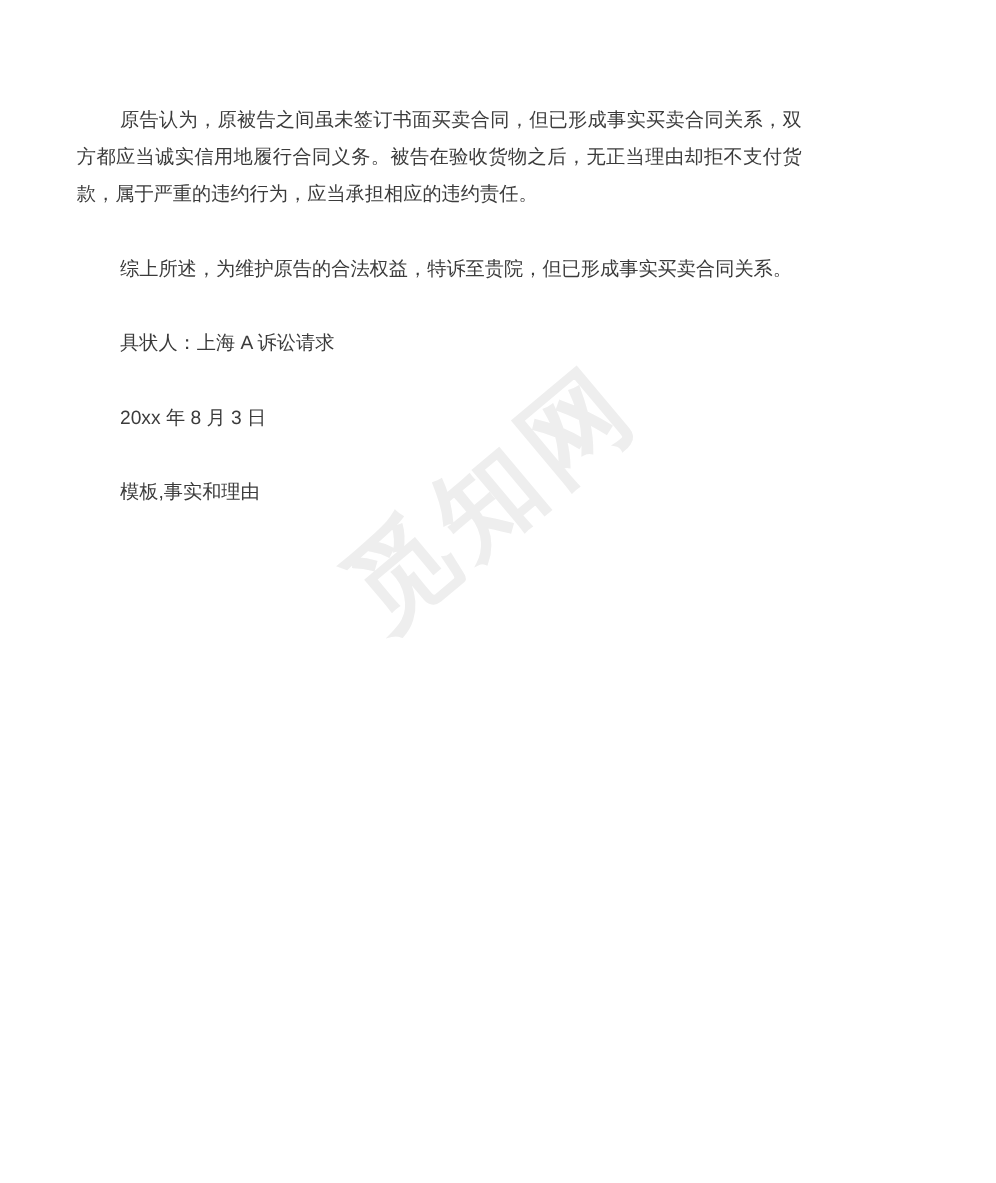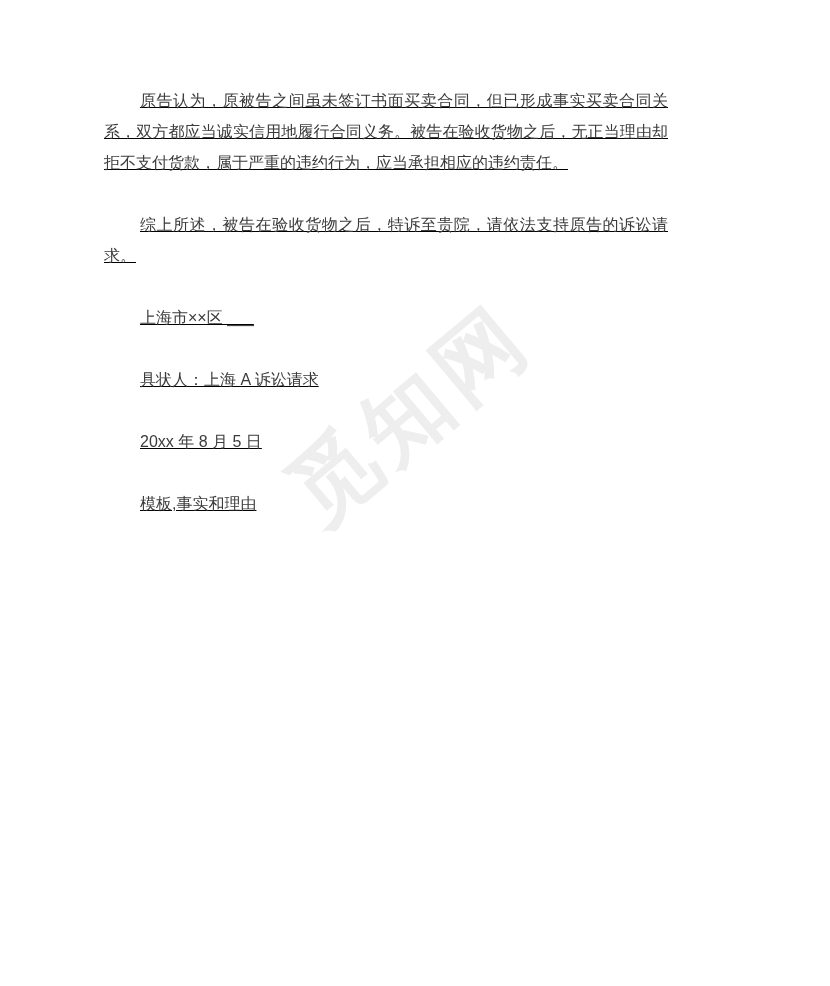--- a/index.html
+++ b/index.html
@@ -28,23 +28,22 @@
     user-select: none;
     pointer-events: none;
     z-index: 0;
   }
   .content {
     position: absolute;
     left: 0;
     top: 0;
     width: 768px;
     box-sizing: border-box;
-    padding: 85px 100px 0 104px;
+    padding: 85px 100px 0 64px;
     z-index: 1;
-    text-decoration: underline;
   }
   .para {
     margin: 0 0 31px 0;
     font-size: 16px;
     line-height: 31px;
     color: #3b3b3b;
     text-align: justify;
     text-indent: 36px;
     white-space: pre-wrap;
     word-break: break-all;
@@ -53,26 +52,25 @@
 </head>
 <body>
 
 <div class="page">
 
   <div class="watermark">觅知网</div>
 
   <div class="content">
     <p class="para">原告认为，原被告之间虽未签订书面买卖合同，但已形成事实买卖合同关系，双方都应当诚实信用地履行合同义务。被告在验收货物之后，无正当理由却拒不支付货款，属于严重的违约行为，应当承担相应的违约责任。</p>
 
-    <p class="para">综上所述，被告在验收货物之后，特诉至贵院，请依法支持原告的诉讼请求。</p>
+    <p class="para">综上所述，为维护原告的合法权益，特诉至贵院，但已形成事实买卖合同关系。</p>
 
 
-    <p class="para">上海市××区 ___</p>
 
     <p class="para">具状人：上海 A 诉讼请求</p>
 
-    <p class="para">20xx 年 8 月 5 日</p>
+    <p class="para">20xx 年 8 月 3 日</p>
 
 
     <p class="para">模板,事实和理由</p>
   </div>
 
 </div>
 
 </body></html>

